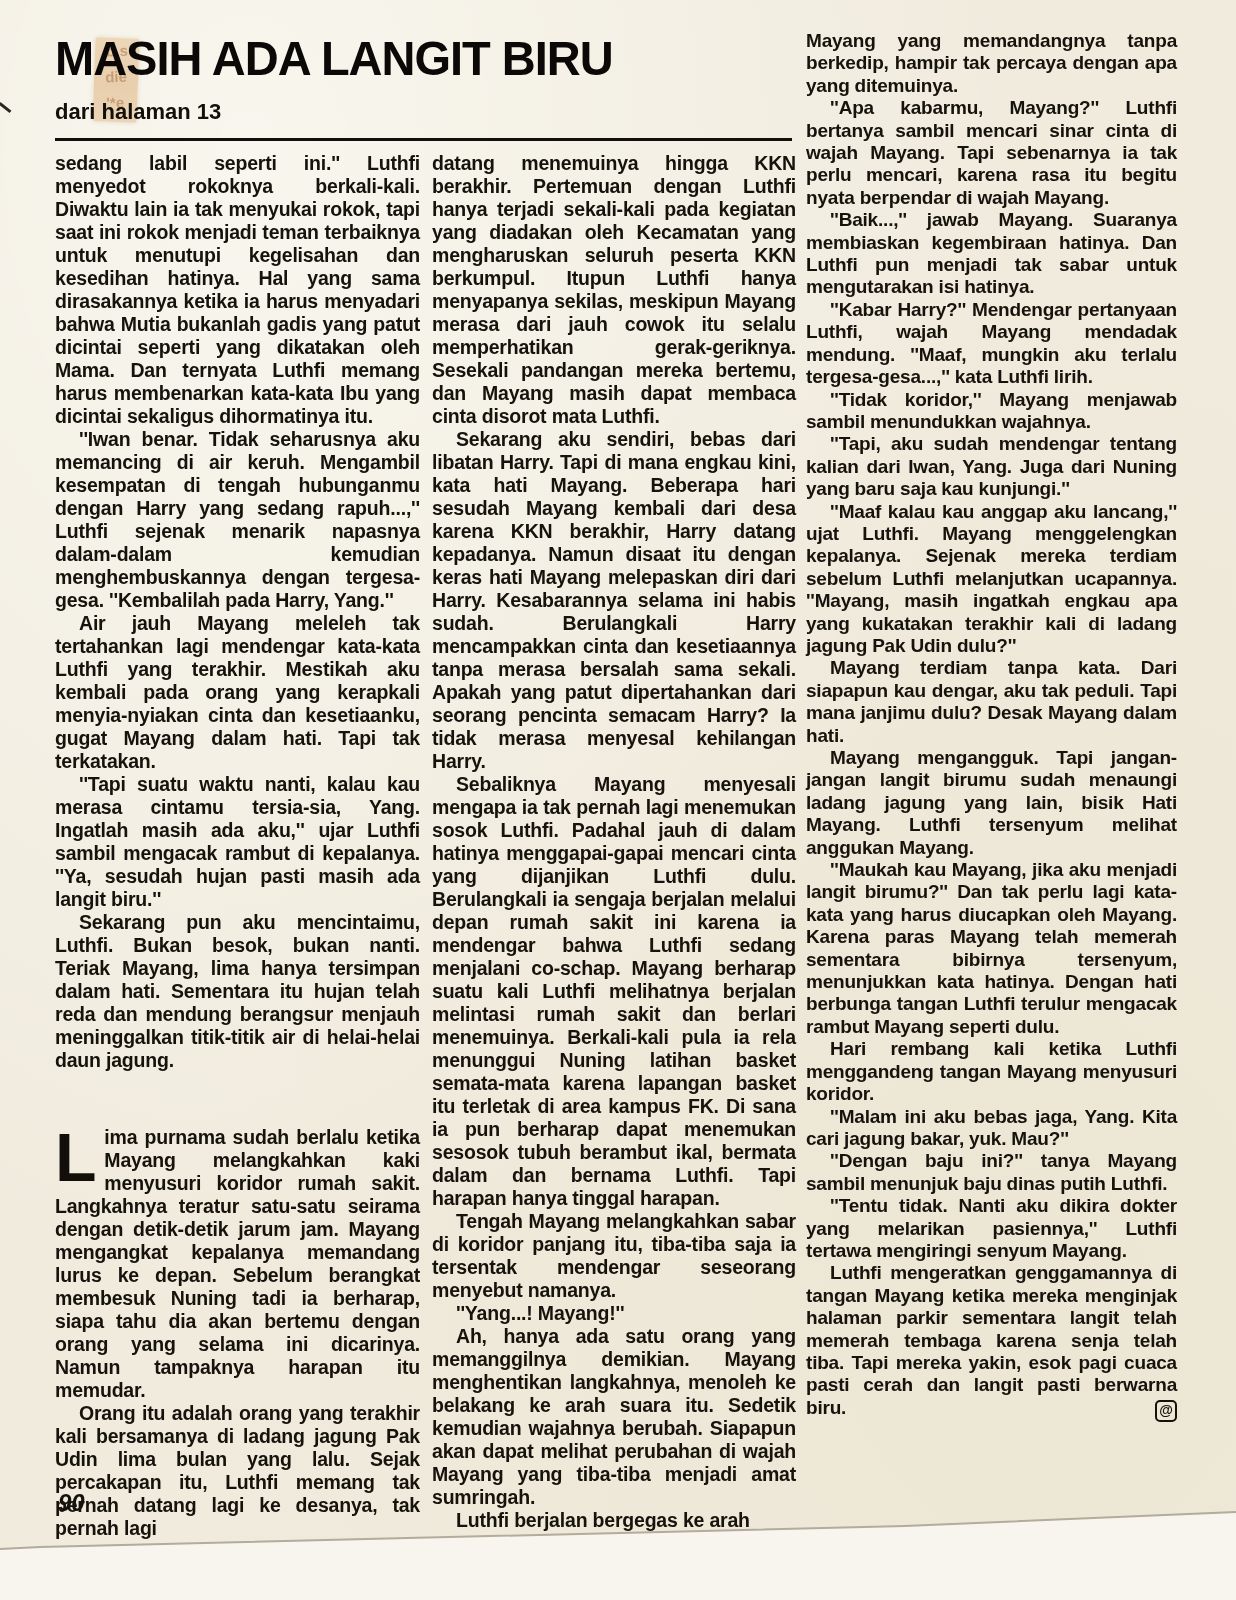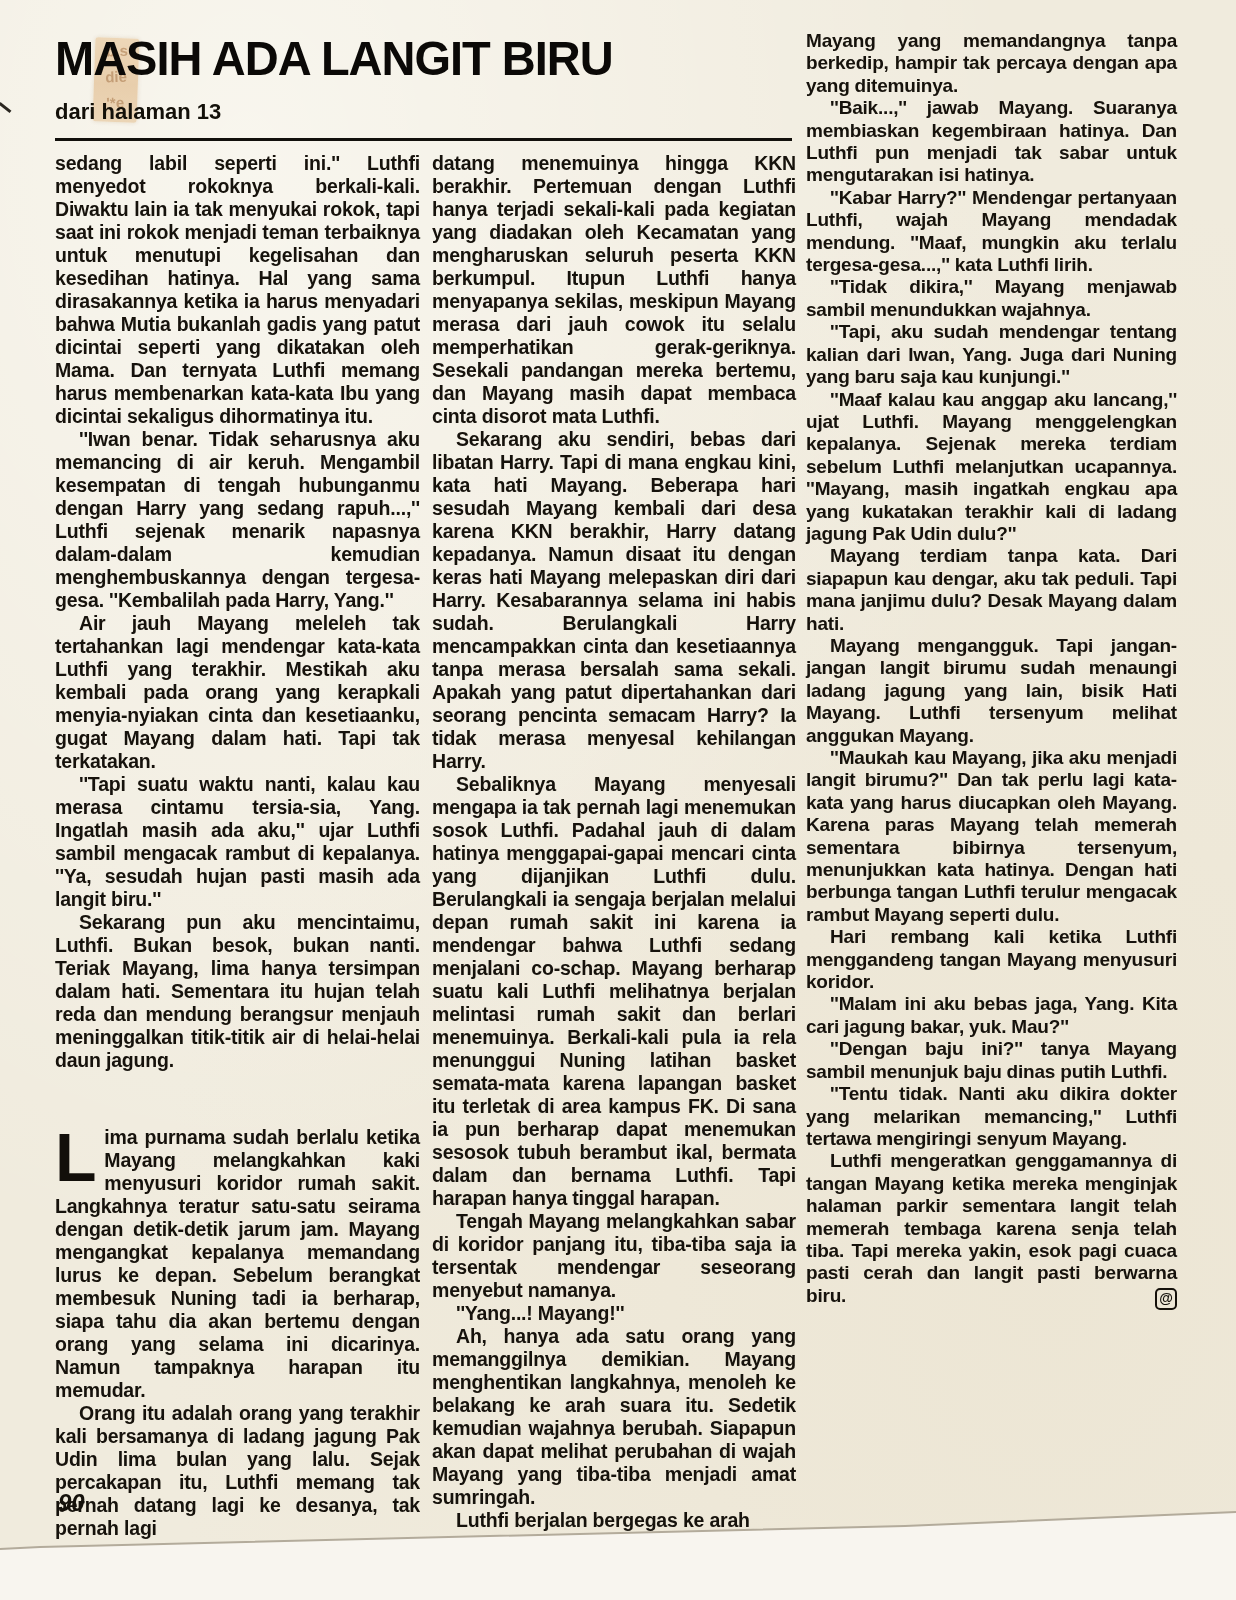--- a/index.html
+++ b/index.html
@@ -118,32 +118,33 @@
       <p>Sekarang aku sendiri, bebas dari libatan Harry. Tapi di mana engkau kini, kata hati Mayang. Beberapa hari sesudah Mayang kembali dari desa karena KKN berakhir, Harry datang kepadanya. Namun disaat itu dengan keras hati Mayang melepaskan diri dari Harry. Kesabarannya selama ini habis sudah. Berulangkali Harry mencampakkan cinta dan kesetiaannya tanpa merasa bersalah sama sekali. Apakah yang patut dipertahankan dari seorang pencinta semacam Harry? Ia tidak merasa menyesal kehilangan Harry.</p>
       <p>Sebaliknya Mayang menyesali mengapa ia tak pernah lagi menemukan sosok Luthfi. Padahal jauh di dalam hatinya menggapai-gapai mencari cinta yang dijanjikan Luthfi dulu. Berulangkali ia sengaja berjalan melalui depan rumah sakit ini karena ia mendengar bahwa Luthfi sedang menjalani co-schap. Mayang berharap suatu kali Luthfi melihatnya berjalan melintasi rumah sakit dan berlari menemuinya. Berkali-kali pula ia rela menunggui Nuning latihan basket semata-mata karena lapangan basket itu terletak di area kampus FK. Di sana ia pun berharap dapat menemukan sesosok tubuh berambut ikal, bermata dalam dan bernama Luthfi. Tapi harapan hanya tinggal harapan.</p>
       <p>Tengah Mayang melangkahkan sabar di koridor panjang itu, tiba-tiba saja ia tersentak mendengar seseorang menyebut namanya.</p>
       <p>''Yang...! Mayang!''</p>
       <p>Ah, hanya ada satu orang yang memanggilnya demikian. Mayang menghentikan langkahnya, menoleh ke belakang ke arah suara itu. Sedetik kemudian wajahnya berubah. Siapapun akan dapat melihat perubahan di wajah Mayang yang tiba-tiba menjadi amat sumringah.</p>
       <p>Luthfi berjalan bergegas ke arah</p>
     </div>
 
     <div class="col col3">
       <p class="noindent">Mayang yang memandangnya tanpa berkedip, hampir tak percaya dengan apa yang ditemuinya.</p>
+      <p>''Apa kabarmu, Mayang?'' Luthfi bertanya sambil mencari sinar cinta di wajah Mayang. Tapi sebenarnya ia tak perlu mencari, karena rasa itu begitu nyata berpendar di wajah Mayang.</p>
       <p>''Baik...,'' jawab Mayang. Suaranya membiaskan kegembiraan hatinya. Dan Luthfi pun menjadi tak sabar untuk mengutarakan isi hatinya.</p>
       <p>''Kabar Harry?'' Mendengar pertanyaan Luthfi, wajah Mayang mendadak mendung. ''Maaf, mungkin aku terlalu tergesa-gesa...,'' kata Luthfi lirih.</p>
-      <p>''Tidak dikira,'' Mayang menjawab sambil menundukkan wajahnya.</p>
+      <p>''Tidak koridor,'' Mayang menjawab sambil menundukkan wajahnya.</p>
       <p>''Tapi, aku sudah mendengar tentang kalian dari Iwan, Yang. Juga dari Nuning yang baru saja kau kunjungi.''</p>
       <p>''Maaf kalau kau anggap aku lancang,'' ujat Luthfi. Mayang menggelengkan kepalanya. Sejenak mereka terdiam sebelum Luthfi melanjutkan ucapannya. ''Mayang, masih ingatkah engkau apa yang kukatakan terakhir kali di ladang jagung Pak Udin dulu?''</p>
       <p>Mayang terdiam tanpa kata. Dari siapapun kau dengar, aku tak peduli. Tapi mana janjimu dulu? Desak Mayang dalam hati.</p>
       <p>Mayang mengangguk. Tapi jangan-jangan langit birumu sudah menaungi ladang jagung yang lain, bisik Hati Mayang. Luthfi tersenyum melihat anggukan Mayang.</p>
       <p>''Maukah kau Mayang, jika aku menjadi langit birumu?'' Dan tak perlu lagi kata-kata yang harus diucapkan oleh Mayang. Karena paras Mayang telah memerah sementara bibirnya tersenyum, menunjukkan kata hatinya. Dengan hati berbunga tangan Luthfi terulur mengacak rambut Mayang seperti dulu.</p>
       <p>Hari rembang kali ketika Luthfi menggandeng tangan Mayang menyusuri koridor.</p>
       <p>''Malam ini aku bebas jaga, Yang. Kita cari jagung bakar, yuk. Mau?''</p>
       <p>''Dengan baju ini?'' tanya Mayang sambil menunjuk baju dinas putih Luthfi.</p>
-      <p>''Tentu tidak. Nanti aku dikira dokter yang melarikan memancing,'' Luthfi tertawa mengiringi senyum Mayang.</p>
+      <p>''Tentu tidak. Nanti aku dikira dokter yang melarikan pasiennya,'' Luthfi tertawa mengiringi senyum Mayang.</p>
       <p>Luthfi mengeratkan genggamannya di tangan Mayang ketika mereka menginjak halaman parkir sementara langit telah memerah tembaga karena senja telah tiba. Tapi mereka yakin, esok pagi cuaca pasti cerah dan langit pasti berwarna biru.</p>
       <div class="endmark-row">
         <span class="endbox">@</span>
       </div>
     </div>
 
     <div class="pagenum">90</div>
   </div>
 
   <svg class="paper-edge" width="1236" height="1600" viewBox="0 0 1236 1600">

